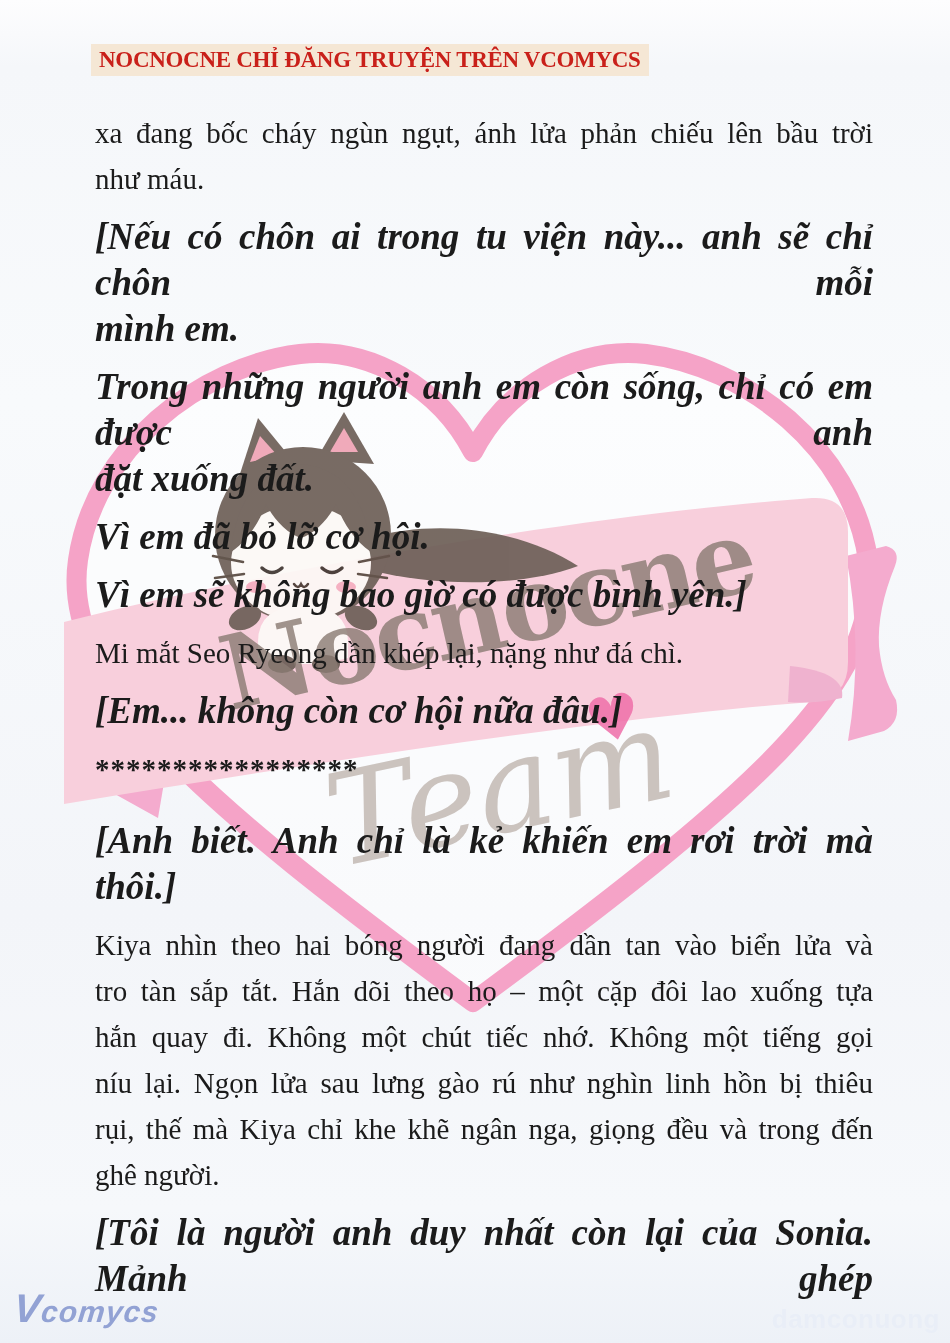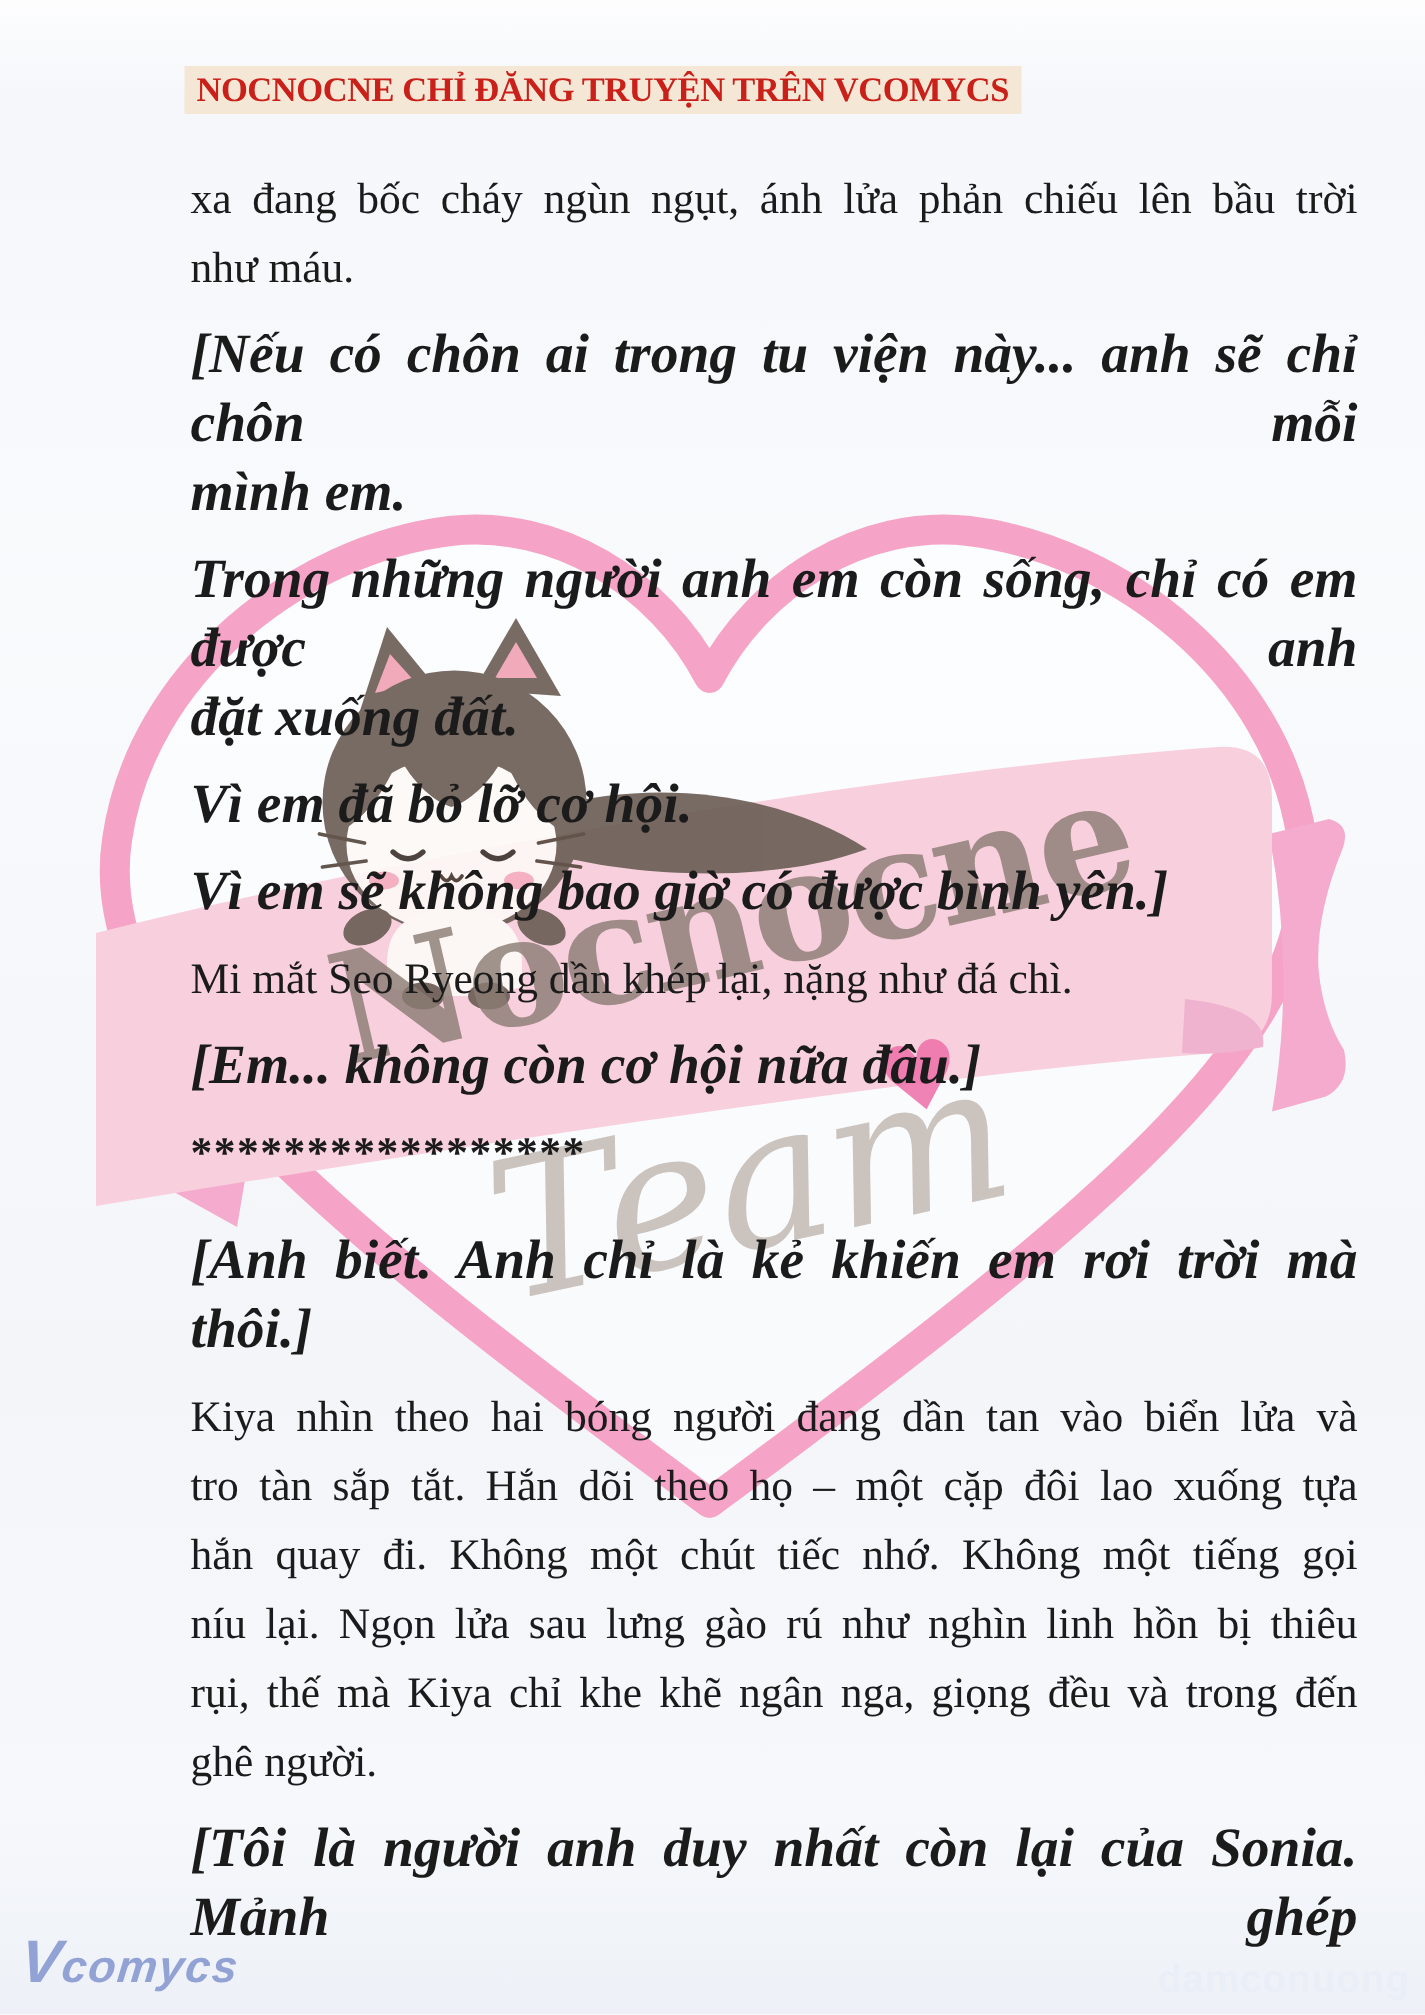--- a/index.html
+++ b/index.html
@@ -7,21 +7,21 @@
     position:relative;
     width:950px; height:1343px;
     overflow:hidden;
     background:linear-gradient(180deg,#fdfdfe 0%,#f5f7fa 5%,#f8fafc 30%,#f3f5f9 68%,#f6f8fb 90%,#edf1f7 100%);
     font-family:"Liberation Serif","DejaVu Serif",serif;
   }
   
   .watermark { position:absolute; inset:0; z-index:0; }
   
   .content {
-    position:absolute; left:87px; top:44px; width:818px; z-index:1;
+    position:absolute; left:55px; top:44px; width:818px; z-index:1;
     color:#1b1b1b;
   }
   .notice {
     display:inline-block;
     margin:0 0 34px 36px;
     padding:3px 8px 4px;
     background:#f5e7d5;
     color:#c9201a;
     font-weight:bold;
     font-size:23px;

